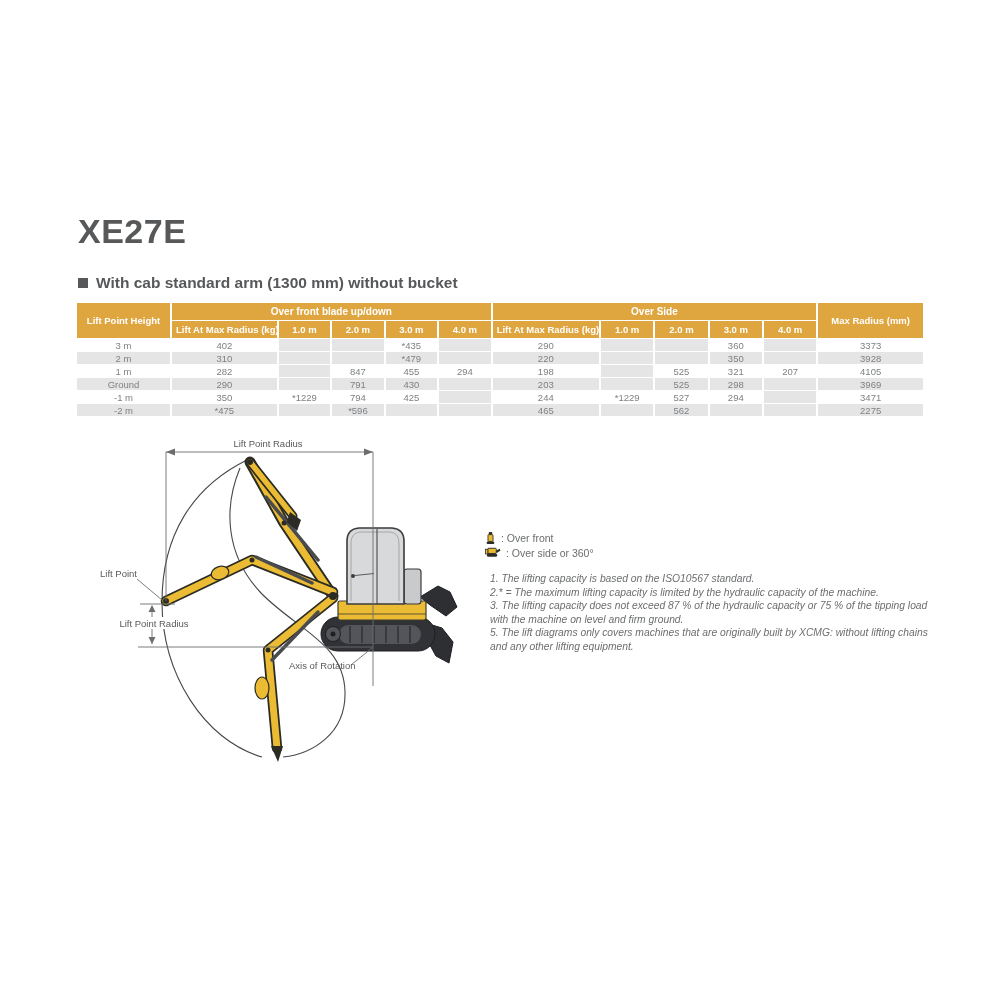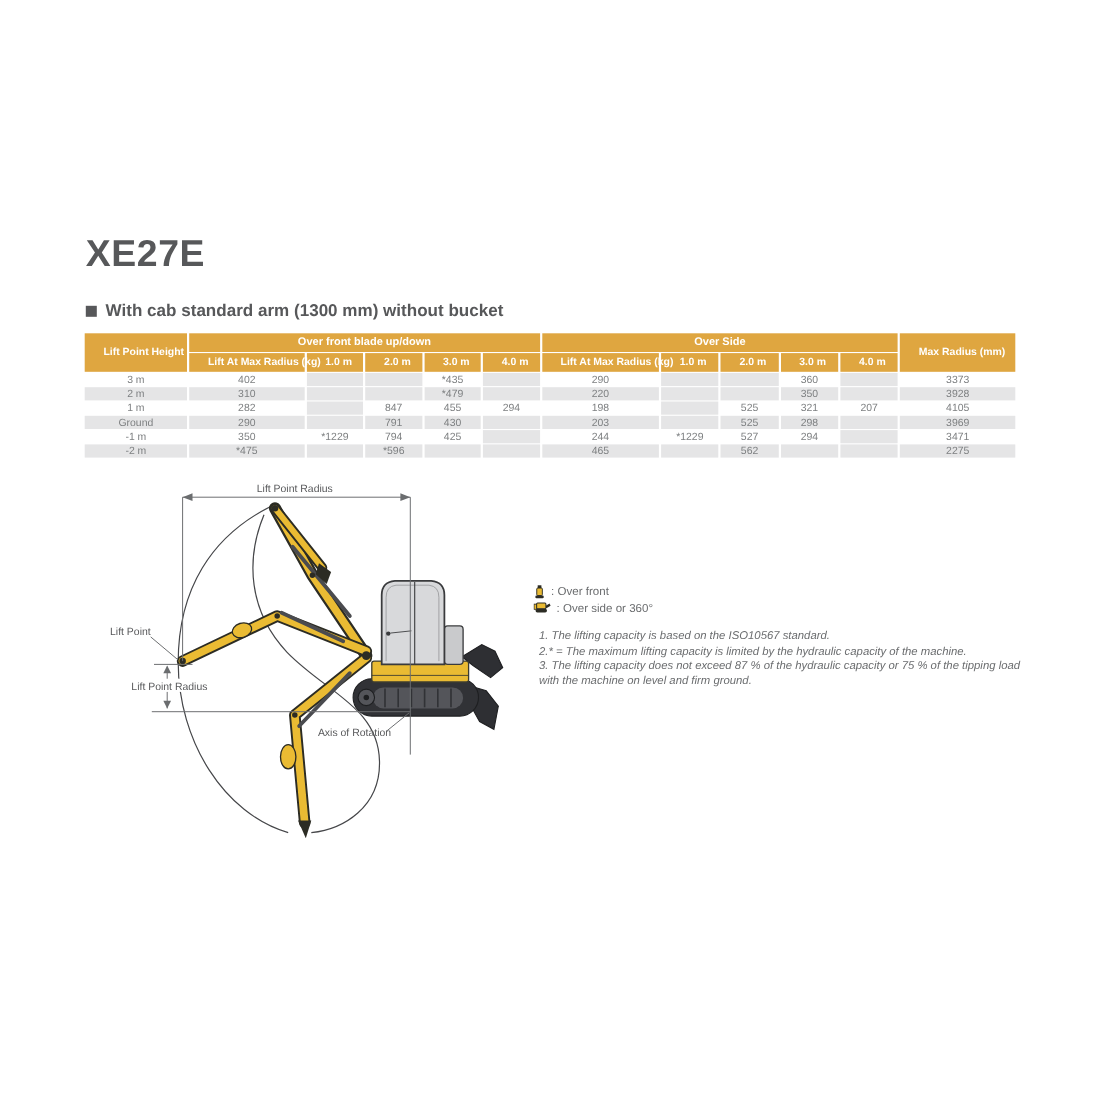--- a/index.html
+++ b/index.html
@@ -25,21 +25,21 @@
 
   
   table.spec-table {
     position: absolute; left: 75px; top: 302px; width: 850px;
     border-collapse: separate; border-spacing: 2px 1px;
     table-layout: fixed;
   }
   .spec-table th {
     background: #DFA640; color: #ffffff;
     font-size: 9.5px; font-weight: 700;
-    height: 17px; padding: 0 17px; text-align: center;
+    height: 17px; padding: 0 4px; text-align: center;
     white-space: nowrap; overflow: visible;
   }
   .spec-table th.group-header { font-size: 10px; }
   .spec-table td {
     background: #ffffff; color: #7E8082;
     font-size: 9.5px; height: 12px; padding: 0;
     text-align: center; white-space: nowrap;
   }
   .spec-table tbody tr:nth-child(even) td { background: #E5E5E6; }
   .spec-table tbody tr:nth-child(odd) td.empty { background: #E5E5E6; }
@@ -301,13 +301,14 @@
       </svg>
     </span>
     <span>: Over side or 360°</span>
   </div>
 </div>
 
 <div class="notes">
   <div>1. The lifting capacity is based on the ISO10567 standard.</div>
   <div>2.* = The maximum lifting capacity is limited by the hydraulic capacity of the machine.</div>
   <div>3. The lifting capacity does not exceed 87 % of the hydraulic capacity or 75 % of the tipping load with the machine on level and firm ground.</div>
+  <div>5. The lift diagrams only covers machines that are originally built by XCMG: without lifting chains and any other lifting equipment.</div>
 </div>
 
 </body></html>

